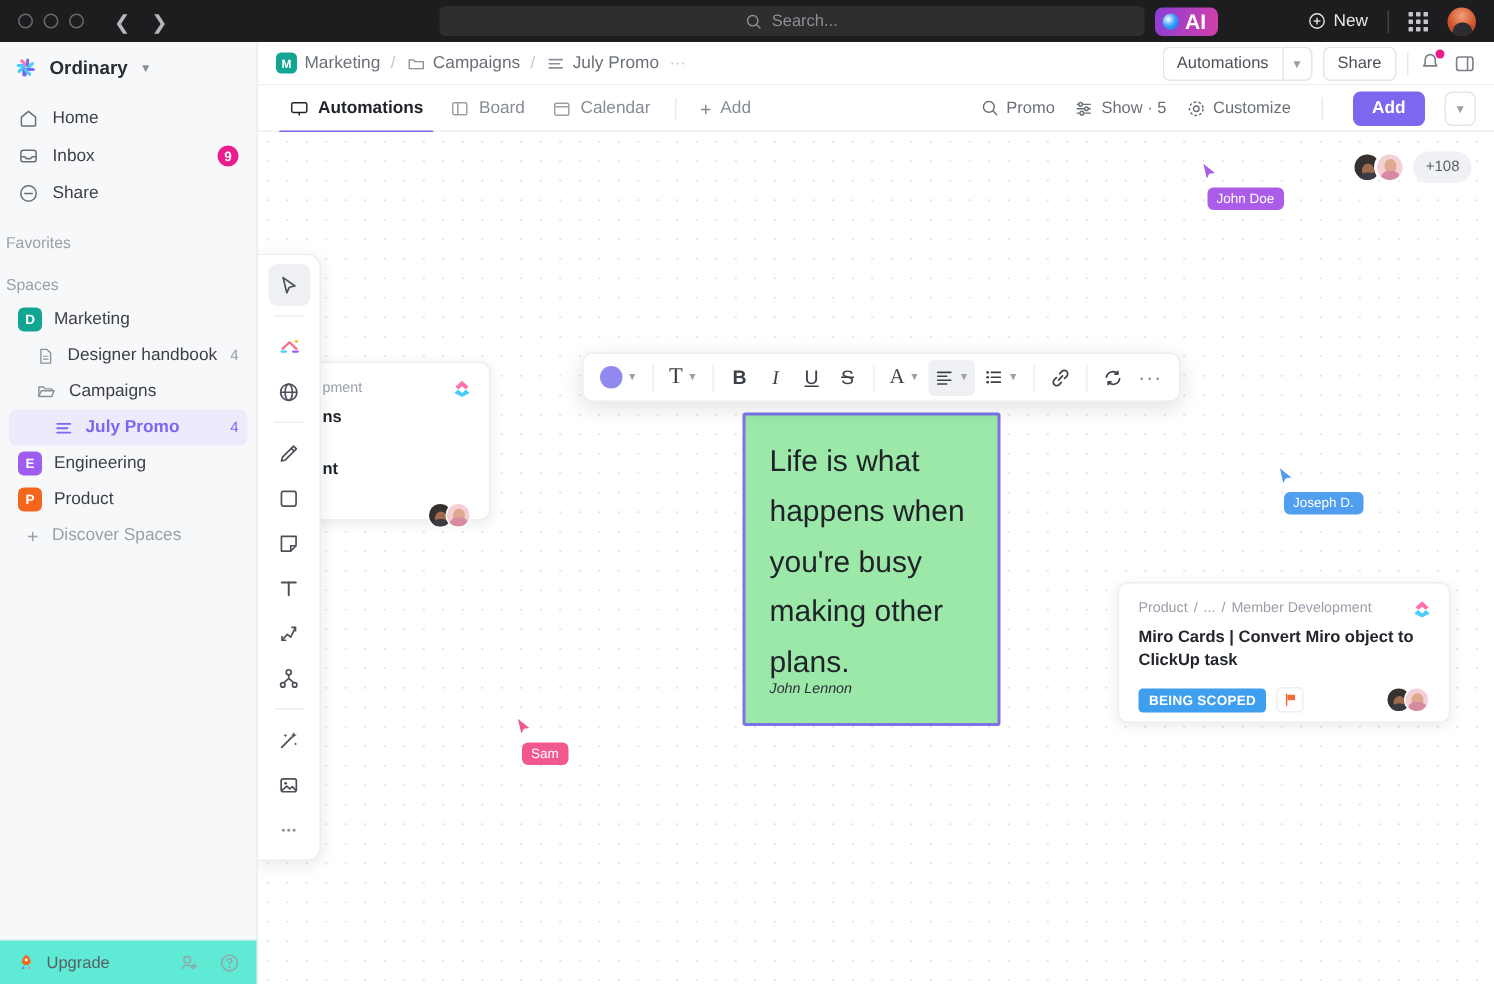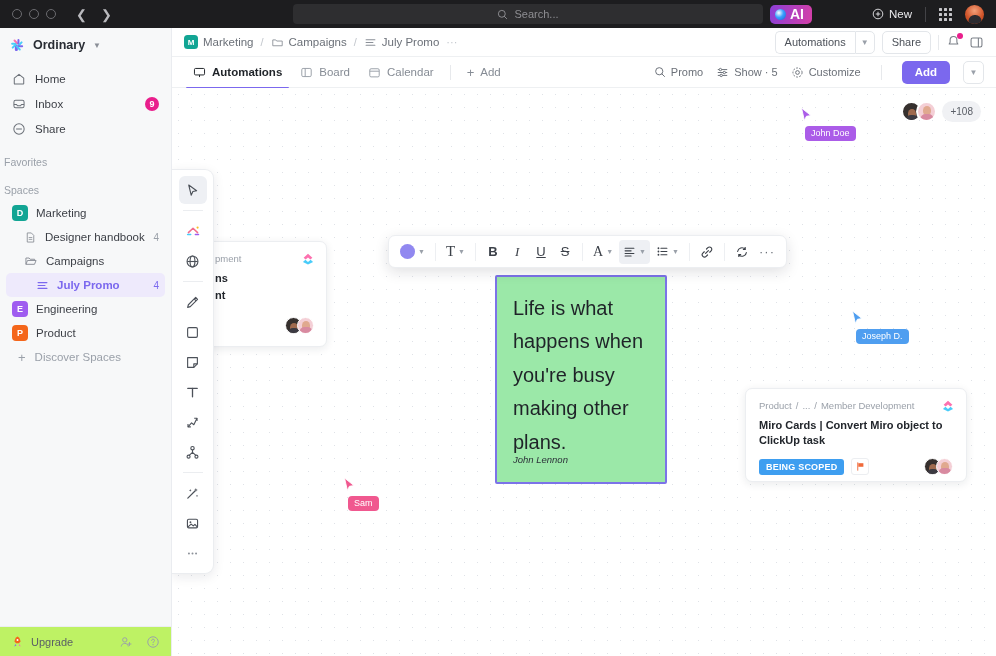--- a/index.html
+++ b/index.html
@@ -105,21 +105,21 @@
   .ind1 { padding-left: 18px; }
   .ind2 { padding-left: 30px; }
   .add-space {
     height: 24px; display: flex; align-items: center; gap: 9px; padding: 0 12px;
     font-size: 11.5px; color: #9aa0a9;
   }
 
   .side-foot {
     position: absolute; bottom: 0; left: 0; right: 0; height: 30px;
     display: flex; align-items: center; padding: 0 11px; gap: 7px;
-    border-top: 1px solid #eceef1; background: #bef264;
+    border-top: 1px solid #eceef1; background: #5eead4;
   }
   .upg-lbl { font-size: 11px; color: #5a5e66; }
   .side-foot-right { margin-left: auto; display: flex; gap: 13px; align-items: center; }
 
   
   .main { flex: 1; display: flex; flex-direction: column; min-width: 0; }
 
   .crumb-bar {
     height: 29px; display: flex; align-items: center; padding: 0 12px;
     gap: 7px; border-bottom: 1px solid #eef0f2; background: #fff;
@@ -644,21 +644,21 @@
             <circle cx="4.2" cy="8" r="1.05" fill="#8b9098"></circle>
             <circle cx="8" cy="8" r="1.05" fill="#8b9098"></circle>
             <circle cx="11.8" cy="8" r="1.05" fill="#8b9098"></circle>
           </svg>
         </div>
       </div>
 
       <div class="card card-left">
         <div class="c-crumb">pment</div>
         <div class="c-title">ns</div>
-        <div class="c-title" style="margin-top:2px;">nt</div>
+        <div class="c-title" style="margin-top:20px;">nt</div>
         <div class="c-foot" style="margin-top:14px;">
           <span class="c-avs">
             <span class="av av-a"></span>
             <span class="av av-b"></span>
           </span>
         </div>
         <span class="cu-logo">
           <svg width="14" height="14" viewBox="0 0 16 16">
             <path d="M2.2 11.4 5 8.8l3 2.6 3-2.6 2.8 2.6-5.8 3z" fill="#49ccf9"></path>
             <path d="M8 2 13 6.6l-2.3 2L8 6.2 5.3 8.6 3 6.6z" fill="#fd71af"></path>

